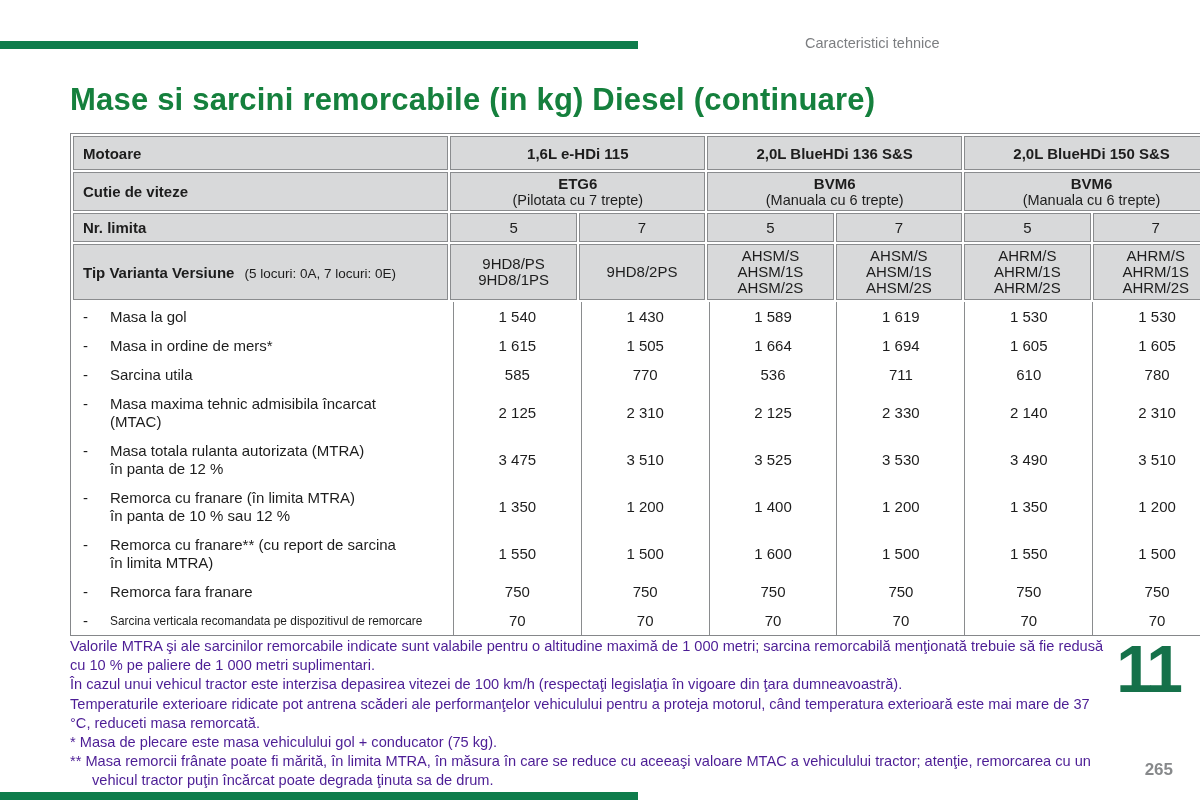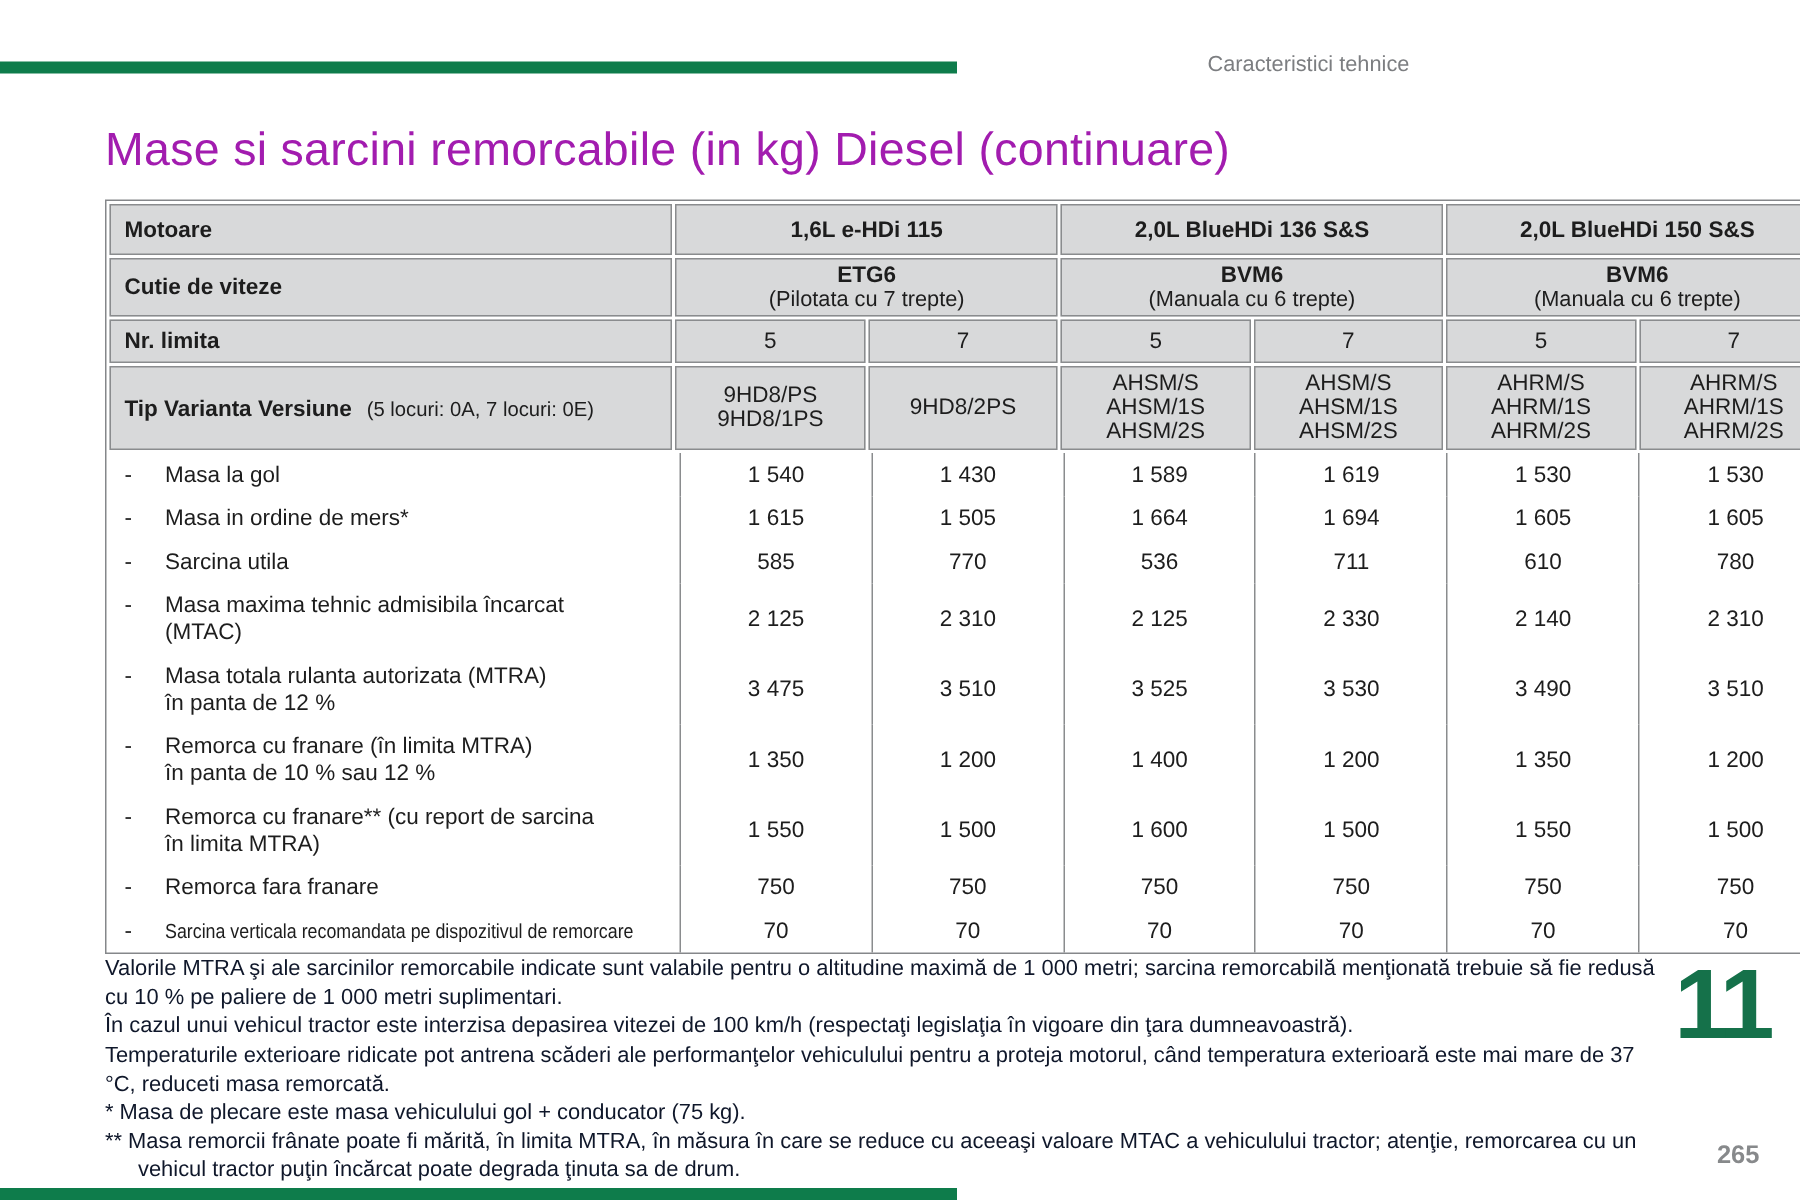--- a/index.html
+++ b/index.html
@@ -23,21 +23,21 @@
     width: 638px; height: 8px; background: #0e7c4b;
   }
 
   .section-label {
     position: absolute; top: 35px; left: 805px; width: 300px;
     text-align: left; font-size: 14.5px; color: #7c7e81;
   }
 
   .page-title {
     position: absolute; left: 70px; top: 82px;
-    font-size: 31px; font-weight: 400; color: #a21caf;
+    font-size: 31px; font-weight: 700; color: #15803d;
     letter-spacing: 0.2px;
   }
 
   
   .table-frame {
     position: absolute; left: 70px; top: 133px; width: 1152px;
     border: 1px solid #85878a;
     background: #ffffff;
   }
 
@@ -90,21 +90,21 @@
   .lbl-text.cond {
     white-space: nowrap;
     font-size: 13.5px;
     transform: scaleX(0.88);
     transform-origin: 0 50%;
   }
 
   
   .notes {
     position: absolute; left: 70px; top: 637px; width: 1037px;
-    font-size: 14.6px; line-height: 19.2px; color: #0f172a;
+    font-size: 14.6px; line-height: 19.2px; color: #4c1d95;
   }
   .notes p { margin: 0; }
   .notes p.hanging { padding-left: 22px; text-indent: -22px; }
 
   
   .chapter-num {
     position: absolute; top: 636px; right: 20px;
     font-size: 66px; font-weight: bold; color: #15714a;
     line-height: 1; letter-spacing: -3px;
   }

